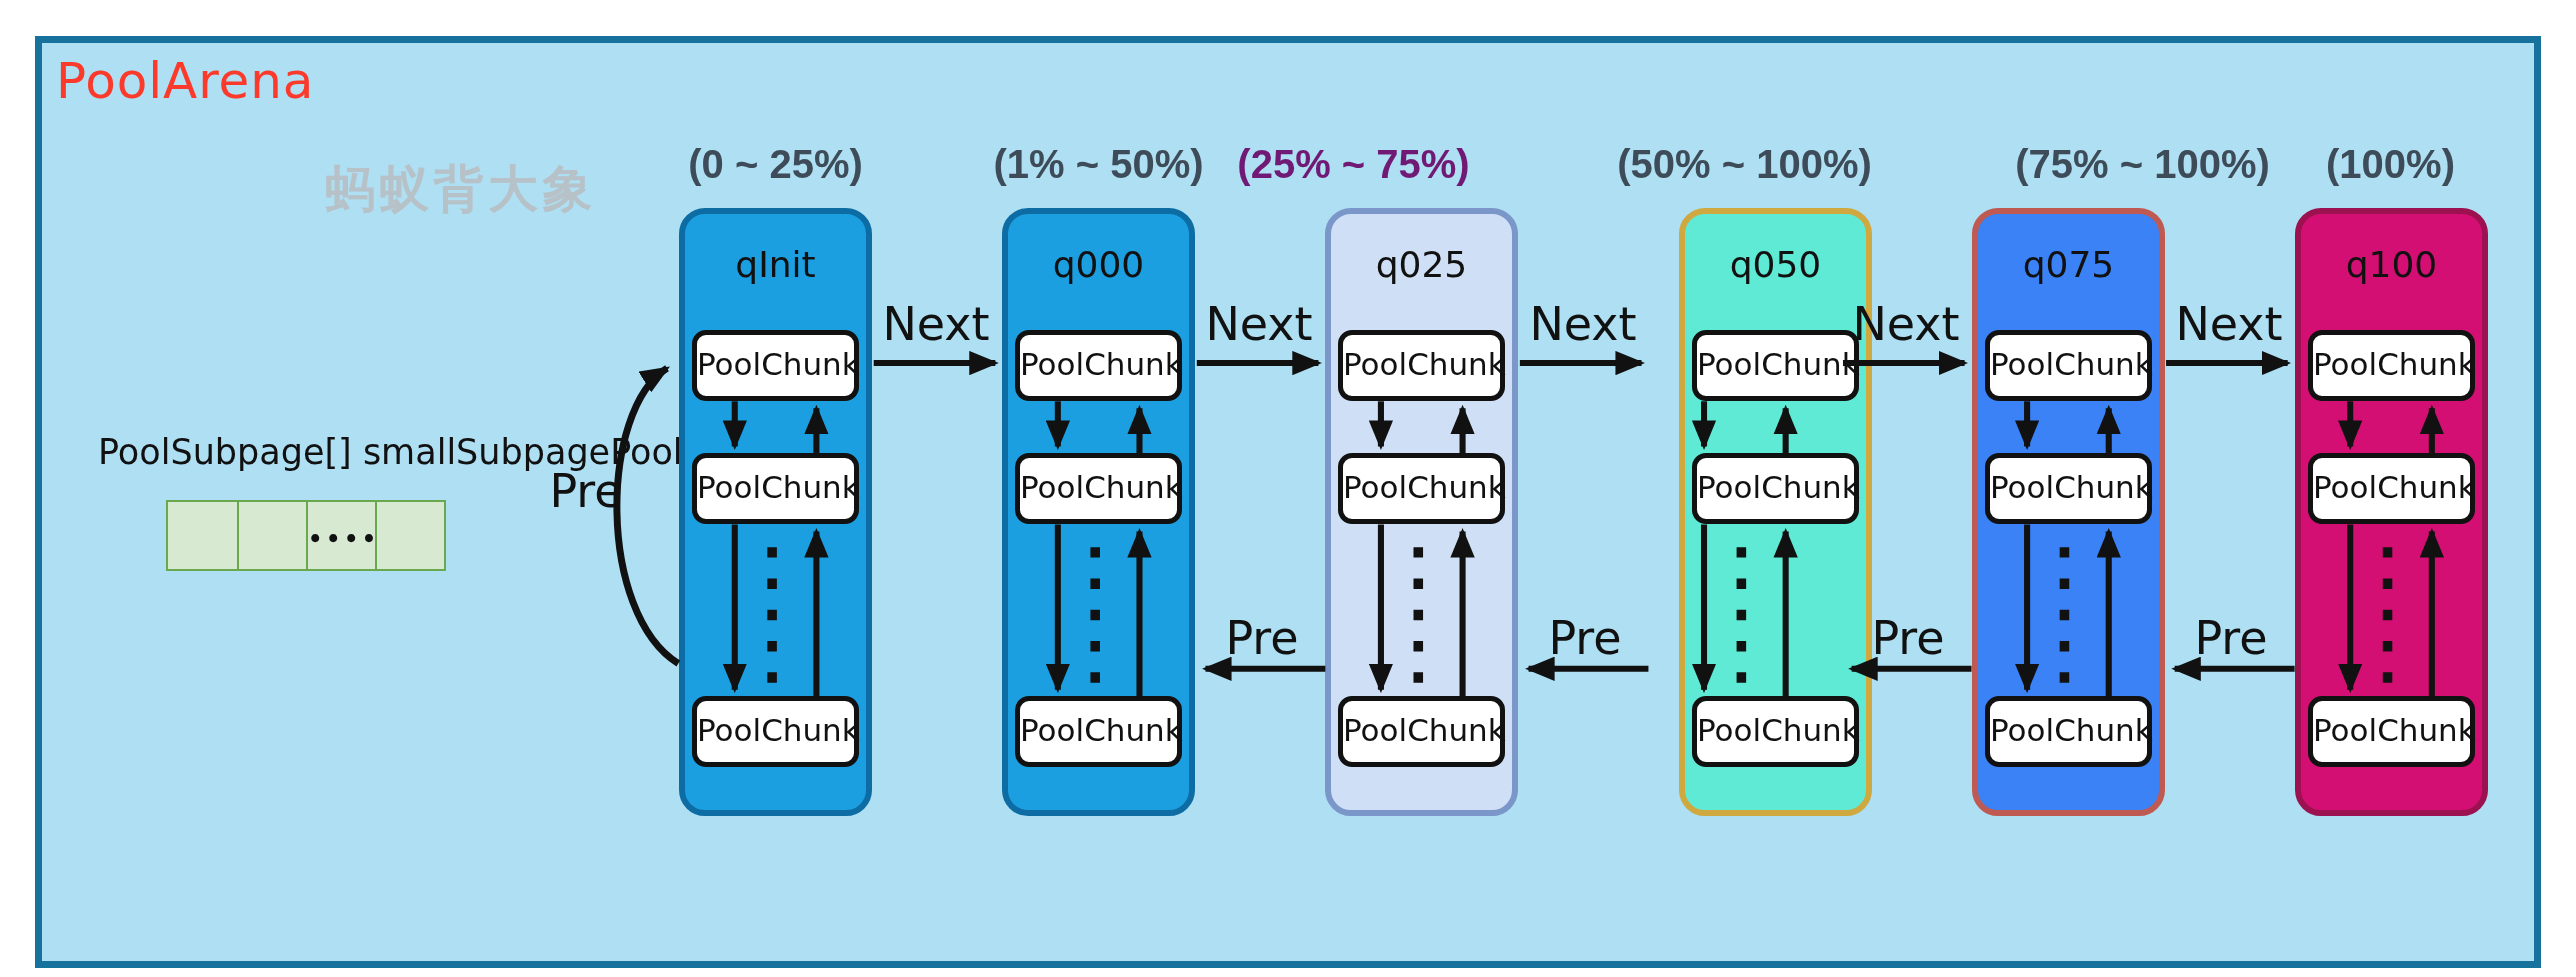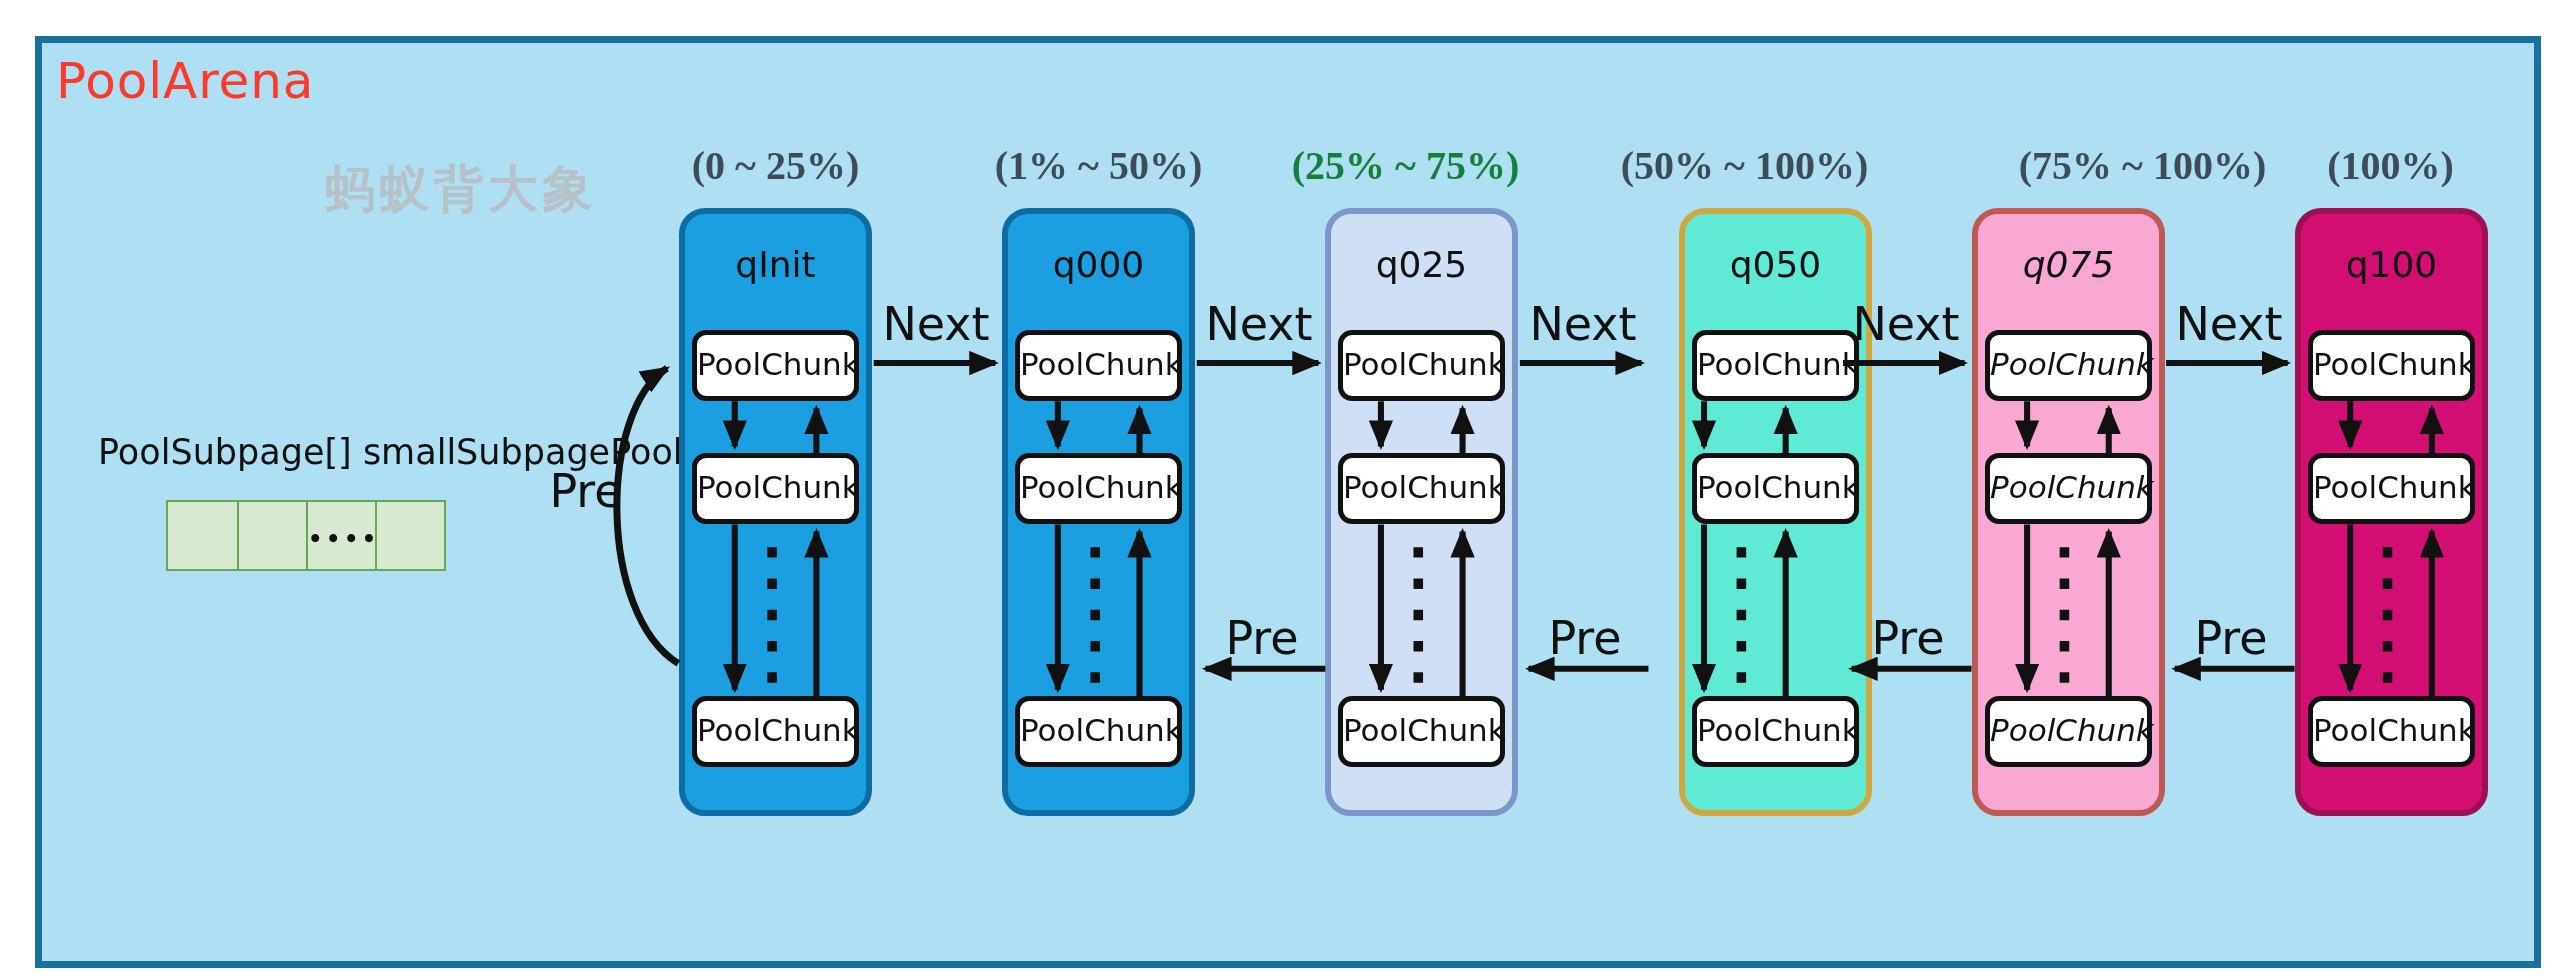--- a/index.html
+++ b/index.html
@@ -14,21 +14,21 @@
          white-space:nowrap;}
   .subpage-label{position:absolute;left:90px;top:412px;font-size:35px;color:#111;
          white-space:nowrap;}
   .subpage-array{position:absolute;left:159px;top:479px;display:flex;
          border:2.6px solid #69a84e;background:#d7e9d1;box-sizing:border-box;height:71px;}
   .subpage-cell{width:69px;height:100%;border-left:2.6px solid #69a84e;position:relative;box-sizing:border-box;}
   .subpage-cell:first-child{border-left:none;}
   .dots{position:absolute;left:0;right:0;top:26px;text-align:center;font-size:22.6px;
         letter-spacing:3.5px;color:#111;font-weight:bold;line-height:22.6px;}
   .range-label{position:absolute;top:142px;width:323px;text-align:center;font-size:40px;
-        font-weight:bold;font-family:Liberation Serif, serif;color:#3e4c59;white-space:nowrap;}
+        font-weight:bold;font-family:Liberation Sans, sans-serif;color:#3e4c59;white-space:nowrap;}
   .queue-column{position:absolute;top:208px;width:193px;height:608px;border:6px solid;
         border-radius:26px;box-sizing:border-box;padding-left:40px;}
   .queue-title{position:absolute;left:0;right:0;top:26px;height:49px;text-align:center;
         font-size:36px;color:#111;line-height:49px;}
   .chunk{position:absolute;left:7px;width:167px;height:71px;background:#fff;
         border:5.2px solid #111;border-radius:14px;box-sizing:border-box;
         text-align:center;font-size:31px;color:#111;line-height:59px;}
   .chunk.c1{top:116px;}.chunk.c2{top:239px;}.chunk.c3{top:482px;}
   .flow-label{position:absolute;width:174px;text-align:center;font-size:46px;color:#111;white-space:nowrap;}
   .next-label{top:297px;}
@@ -50,21 +50,21 @@
       <div class="subpage-cell" style="border-color: rgb(105, 168, 78);"></div>
       <div class="subpage-cell" style="border-color: rgb(105, 168, 78);">
         <div class="dots">••••</div>
       </div>
       <div class="subpage-cell" style="border-color: rgb(105, 168, 78);"></div>
     </div>
   </div>
 
   <div class="range-label" style="left: 614px; color: rgb(62, 76, 89);">(0 ~ 25%)</div>
   <div class="range-label" style="left: 937px; color: rgb(62, 76, 89);">(1% ~ 50%)</div>
-  <div class="range-label" style="left: 1244px; color: #15803d;">(25% ~ 75%)</div>
+  <div class="range-label" style="left: 1192px; color: #701a75;">(25% ~ 75%)</div>
   <div class="range-label" style="left: 1583px; color: rgb(62, 76, 89);">(50% ~ 100%)</div>
   <div class="range-label" style="left: 1981px; color: rgb(62, 76, 89);">(75% ~ 100%)</div>
   <div class="range-label" style="left: 2229px; color: rgb(62, 76, 89);">(100%)</div>
 
   <div class="queue-column" style="left: 679px; background: rgb(28, 159, 224); border-color: rgb(13, 108, 163);">
     <div class="queue-title">qInit</div>
     <div class="chunk c1" style="background: rgb(255, 255, 255);">PoolChunk</div>
     <div class="chunk c2" style="background: rgb(255, 255, 255);">PoolChunk</div>
     <div class="chunk c3" style="background: rgb(255, 255, 255);">PoolChunk</div>
   </div>
@@ -79,21 +79,21 @@
     <div class="chunk c1" style="background: rgb(255, 255, 255);">PoolChunk</div>
     <div class="chunk c2" style="background: rgb(255, 255, 255);">PoolChunk</div>
     <div class="chunk c3" style="background: rgb(255, 255, 255);">PoolChunk</div>
   </div>
   <div class="queue-column" style="left: 1679px; background: #5eead4; border-color: rgb(207, 169, 63);">
     <div class="queue-title">q050</div>
     <div class="chunk c1" style="background: rgb(255, 255, 255);">PoolChunk</div>
     <div class="chunk c2" style="background: rgb(255, 255, 255);">PoolChunk</div>
     <div class="chunk c3" style="background: rgb(255, 255, 255);">PoolChunk</div>
   </div>
-  <div class="queue-column" style="left: 1972px; background: #f9a8d4; border-color: rgb(191, 90, 82); font-style: italic;">
+  <div class="queue-column" style="left: 1972px; background: #3b82f6; border-color: rgb(191, 90, 82);">
     <div class="queue-title">q075</div>
     <div class="chunk c1" style="background: rgb(255, 255, 255);">PoolChunk</div>
     <div class="chunk c2" style="background: rgb(255, 255, 255);">PoolChunk</div>
     <div class="chunk c3" style="background: rgb(255, 255, 255);">PoolChunk</div>
   </div>
   <div class="queue-column" style="left: 2295px; background: rgb(212, 15, 115); border-color: rgb(156, 17, 80);">
     <div class="queue-title">q100</div>
     <div class="chunk c1" style="background: rgb(255, 255, 255);">PoolChunk</div>
     <div class="chunk c2" style="background: rgb(255, 255, 255);">PoolChunk</div>
     <div class="chunk c3" style="background: rgb(255, 255, 255);">PoolChunk</div>

